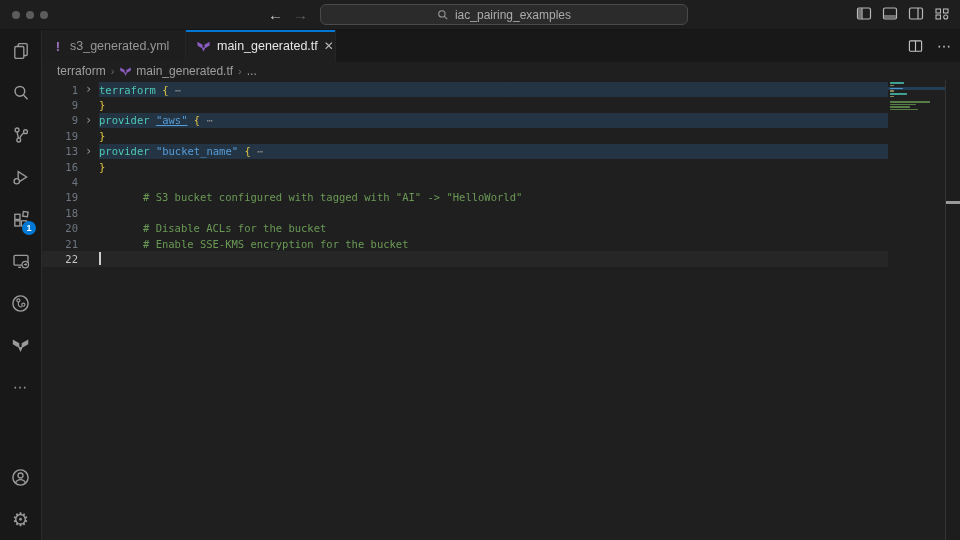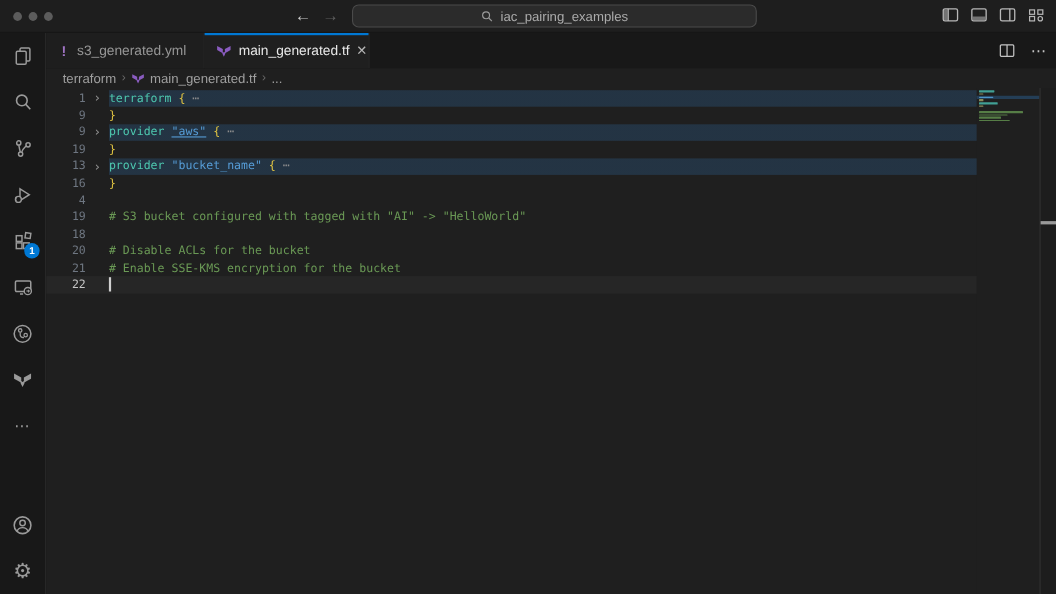--- a/index.html
+++ b/index.html
@@ -63,21 +63,21 @@
   .row.hl { background:linear-gradient(to right, transparent 57px, rgba(44,92,138,0.34) 57px); }
   .row.activeline { background:rgba(255,255,255,0.03); }
   .num { width:36px; text-align:right; color:#6e7681; flex:none; }
   .row.activeline .num { color:#c6c6c6; }
   .chev { width:21px; text-align:center; color:#8f8f8f; font-size:12px; flex:none; line-height:15px; }
   .tok-kw { color:#4ec9b0; }
   .tok-str { color:#569cd6; }
   .tok-strlink { color:#569cd6; text-decoration:underline; }
   .tok-brace { color:#e2c542; }
   .tok-fold { color:#8d8d8d; }
-  .tok-com { color:#6a9955; }
+  .tok-com { color:#6a9955;margin-left:44px; }
   .tok-plain { color:#cccccc; }
   .cursor { position:absolute; left:57px; top:1px; width:1.5px; height:13px; background:#cfcfcf; }
 
   
   .minimap { width:57px; position:relative; background:#1f1f1f; cursor:pointer; }
   .minimap .mk { position:absolute; border-radius:0.5px; }
   .ruler { width:15px; border-left:1px solid #333333; position:relative; background:#1d1d1d; }
   .ruler .rmark { position:absolute; left:0; right:0; height:2.5px; background:#9a9a9a; }
 
   svg { flex:none; }

